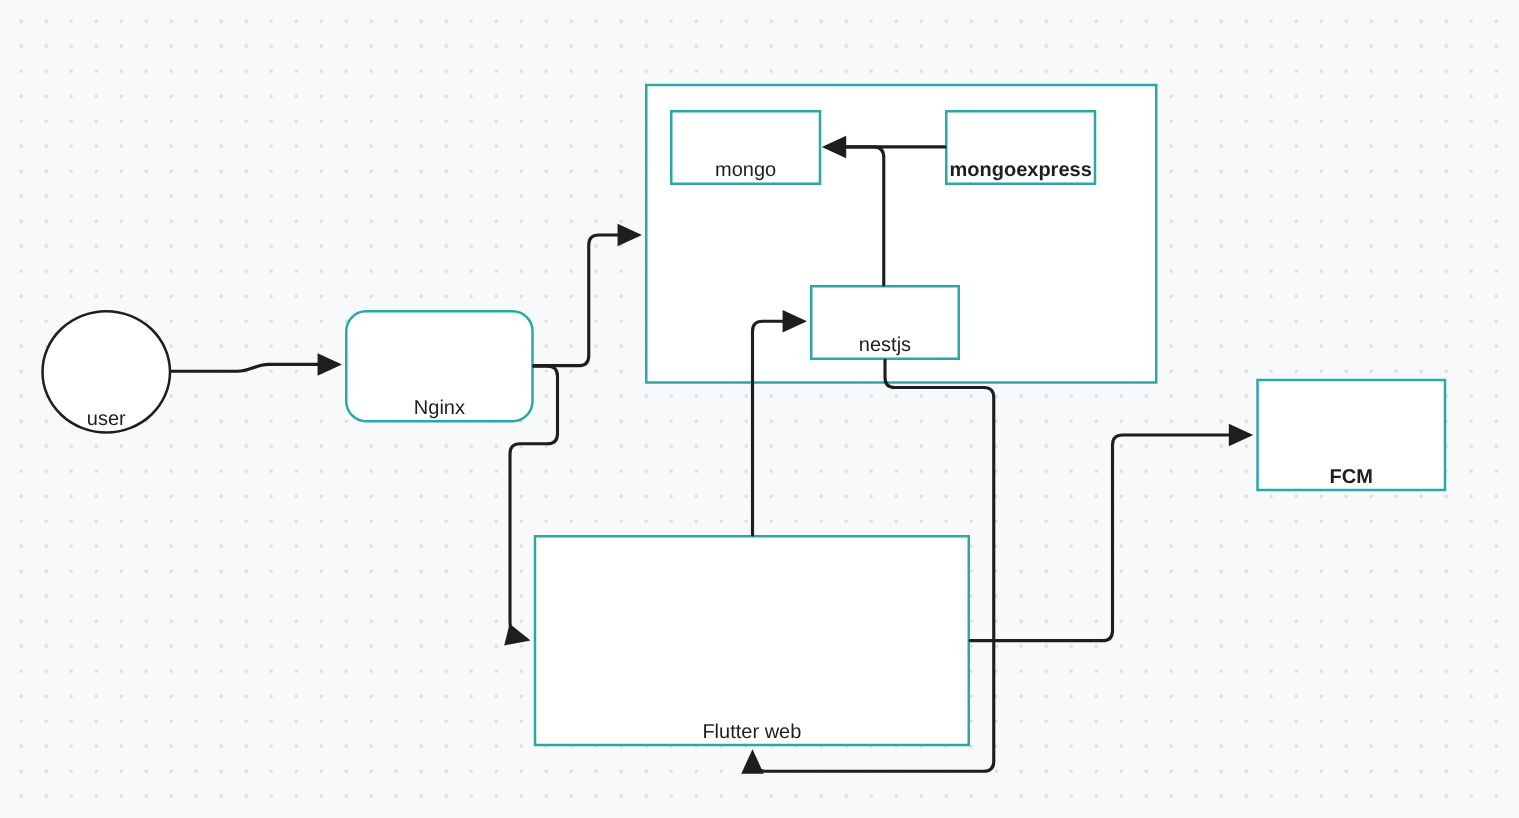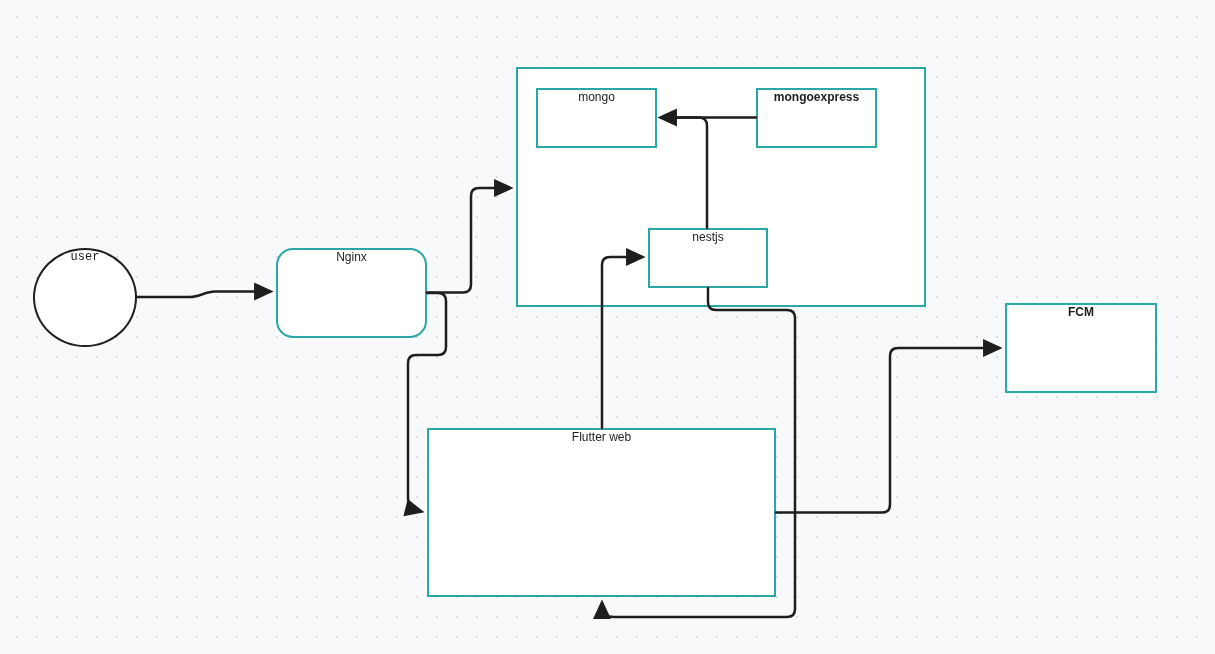--- a/index.html
+++ b/index.html
@@ -16,23 +16,23 @@
     background-image: radial-gradient(circle, var(--color-dot, #dcdee3) 1.3px, transparent 1.5px);
     background-size: 20px 20px;
     background-position: 7px 7px;
   }
   .node {
     position: absolute;
     box-sizing: border-box;
     background: #ffffff;
     border: 2px solid var(--color-node-border, #2aa8a8);
     display: flex;
-    align-items: flex-start;
+    align-items: flex-end;
     justify-content: center;
-    font-size: 12px;
+    font-size: 16px;
     color: var(--color-text, #1e1e1e);
     z-index: 2;
   }
   .node .label {
     white-space: nowrap;
     text-align: center;
   }
   .node.group {
     z-index: 1;
   }
@@ -54,21 +54,21 @@
     stroke-linecap: round;
     stroke-linejoin: round;
     pointer-events: stroke;
   }
 </style>
 </head>
 <body>
 
 <div class="canvas">
 
-  <div class="node ellipse" style="left:33px; top:248px; width:104px; height:99px;font-family:Liberation Mono, monospace;">
+  <div class="node ellipse" style="left:33px; top:248px; width:104px; height:99px;">
     <span class="label">user</span>
   </div>
 
   <div class="node" style="left:276px; top:248px; width:151px; height:90px;border-radius:17px;">
     <span class="label">Nginx</span>
   </div>
 
   <div class="node group" style="left:516px; top:67px; width:410px; height:240px;">
     <span class="label"></span>
   </div>

